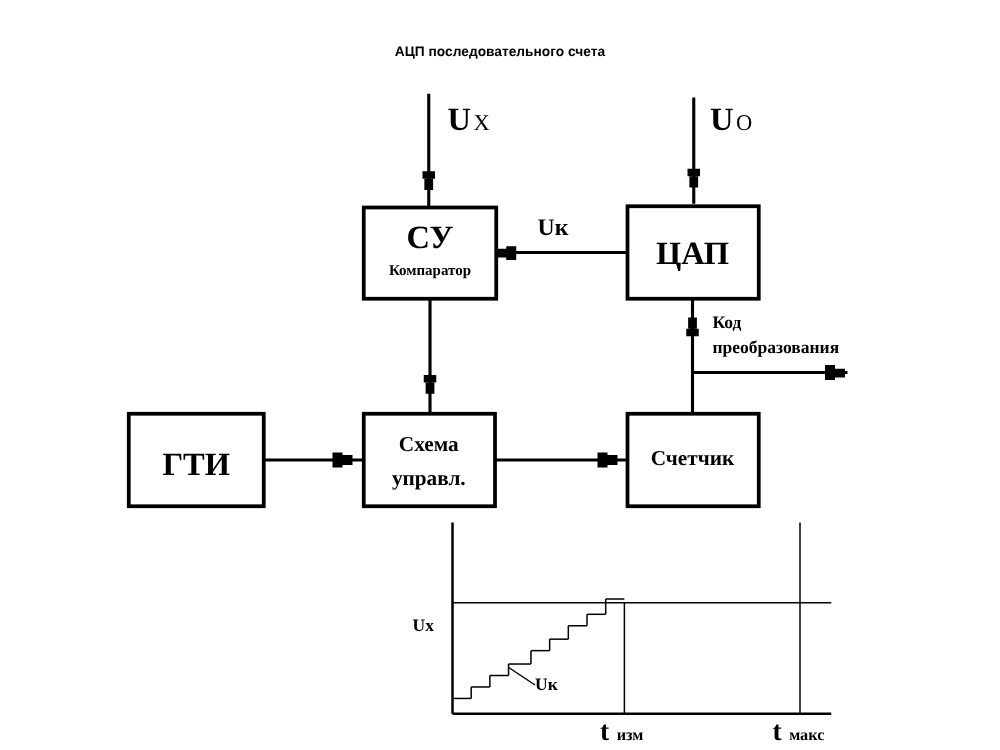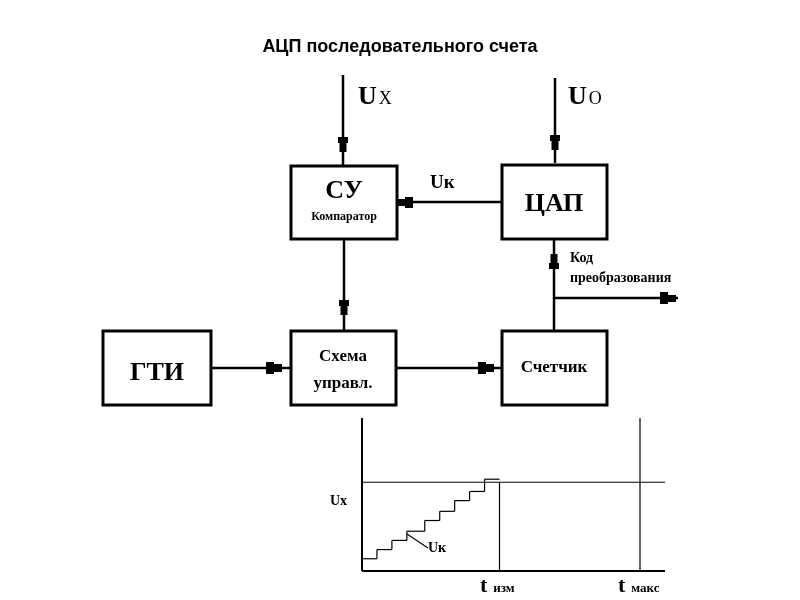--- a/index.html
+++ b/index.html
@@ -1,19 +1,19 @@
 <!DOCTYPE html>
 <html><head>
 <meta charset="utf-8">
 <style>
   html, body { margin: 0; padding: 0; background: #ffffff; }
   body { width: 800px; height: 600px; position: relative; overflow: hidden; }
   #title {
     position: absolute; left: 0; top: 36px; width: 800px; text-align: center;
-    font-family: "Liberation Sans", sans-serif; font-weight: bold; font-size: 18px; color: #000;
+    font-family: "Liberation Sans", sans-serif; font-weight: bold; font-size: 11px; color: #000;
   }
   svg text { font-family: "Liberation Serif", serif; font-weight: bold; fill: #000; }
   .box { fill: #fff; stroke: #000; stroke-width: 3; }
   .wire { stroke: #000; stroke-width: 2.5; fill: none; }
   .thin { stroke: #000; stroke-width: 1.2; fill: none; }
   .axis { stroke: #000; stroke-width: 2; fill: none; }
 </style>
 </head>
 <body>
 

